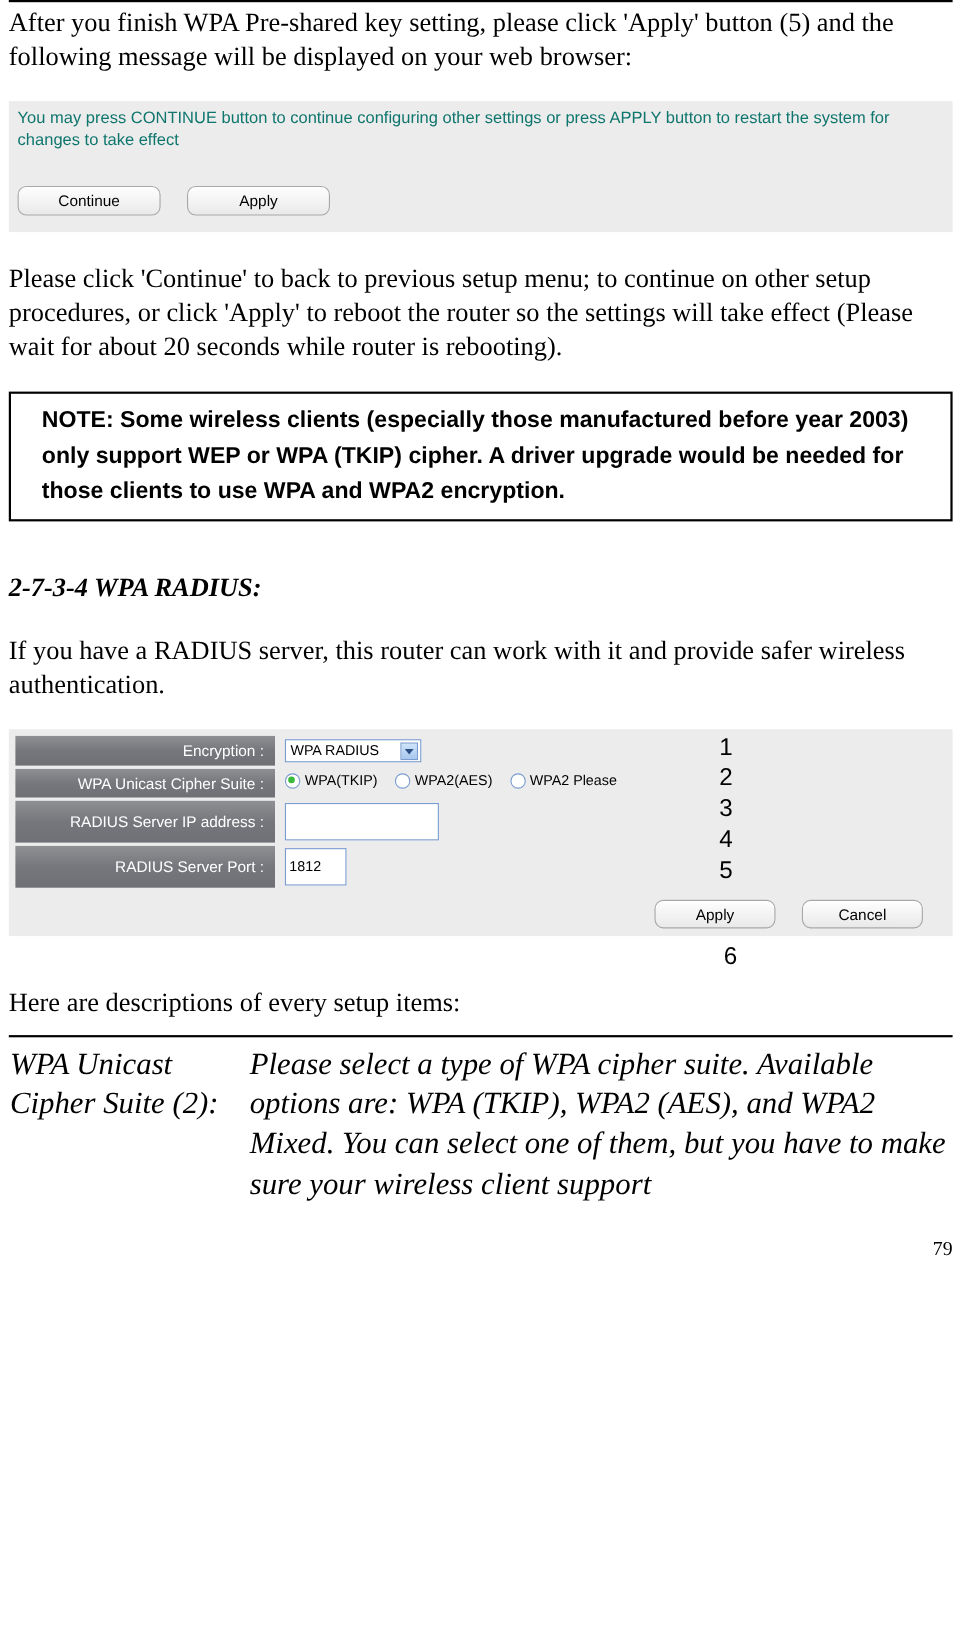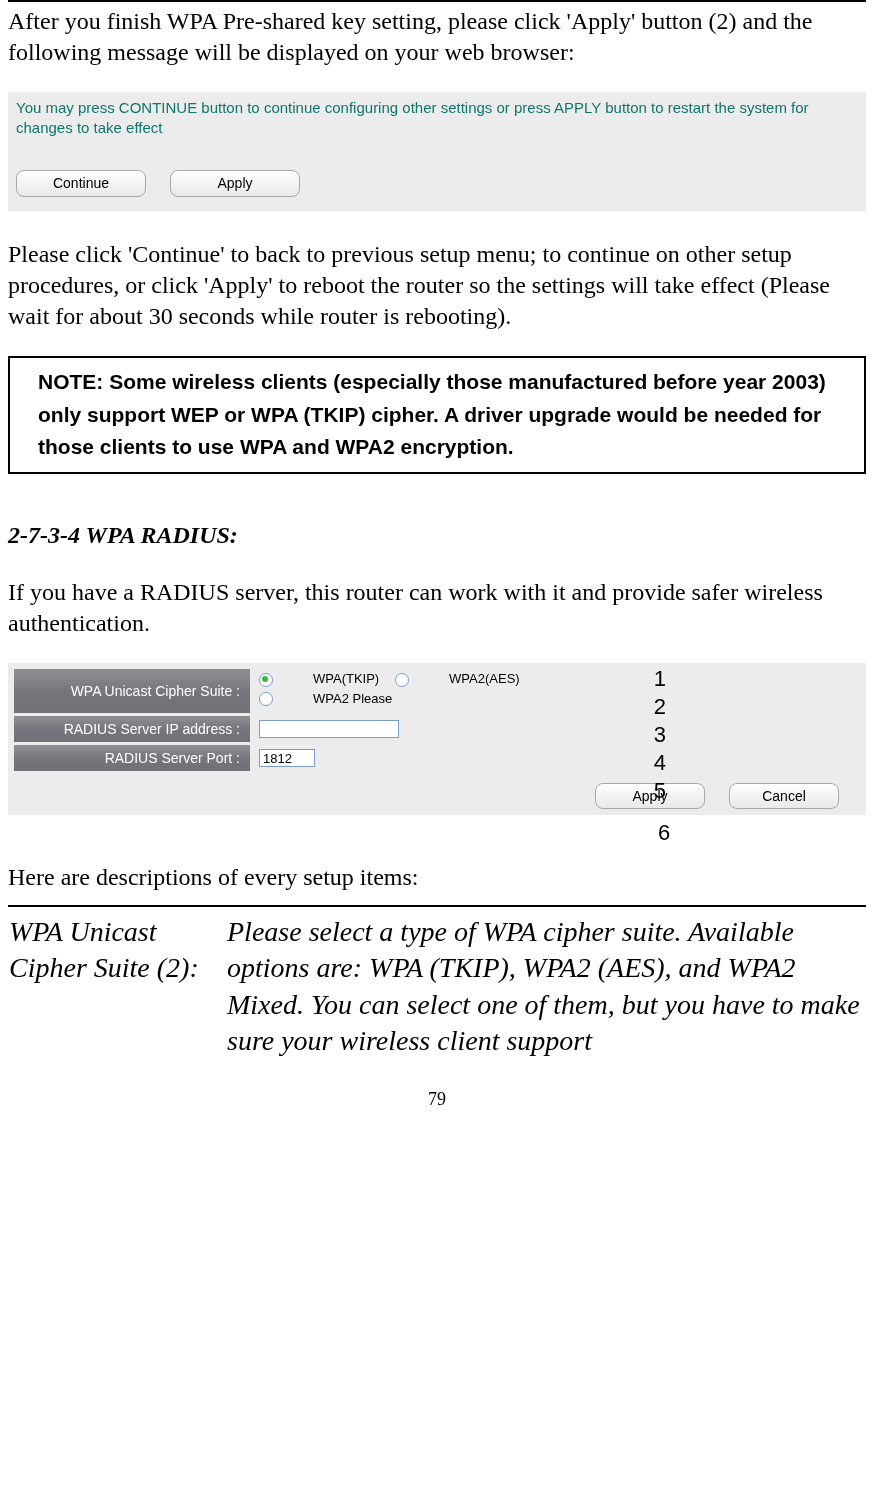--- a/index.html
+++ b/index.html
@@ -102,35 +102,35 @@
   }
   .select::before {
     content: "";
     position: absolute;
     right: 6px; top: 8px;
     border-left: 4px solid transparent;
     border-right: 4px solid transparent;
     border-top: 5px solid #2b4f82;
     z-index: 2;
   }
-  .radio { display:inline-flex; align-items:center; margin-right:12px; font-size:13px;gap:36px; }
+  .radio { display:inline-flex; align-items:center; margin-right:12px; font-size:13px; }
   .radio-dot {
     width: 12px; height: 12px; border: 1px solid #7a9ccf; border-radius: 50%;
     margin-right: 4px; display:inline-block; position:relative; background:#fff;
   }
   .radio-dot.checked::after {
     content:""; position:absolute; left:2px; top:2px; width:6px; height:6px; border-radius:50%;
     background:#3bb93b;
   }
   .textinput {
     border: 1px solid #7a9ccf;
     background: #fff;
     font-size: 13px;
     padding: 1px 3px;
-    height: 18px;
+    height: 34px;
     box-sizing: border-box;
   }
   .ip-input { width: 140px; }
   .port-input { width: 56px; }
   .pw-input { width: 140px; }
   .btn-row { text-align: right; margin-top: 4px; padding-right: 6px; }
   .callout {
     position: absolute;
     font-family: Arial, sans-serif;
     font-size: 22px;
@@ -147,52 +147,60 @@
     font-size: 22px;
     text-align: left;
     margin-left: 650px;
     margin-bottom: 14px;
   }
   .desc-intro { margin-top: 10px; margin-bottom: 12px; }
   .desc-rule { border-top: 2px solid #000; margin-bottom: 6px; }
   table.desc { border-collapse: collapse; font-style: italic; font-size: 28px; }
   table.desc td.term { width: 216px; vertical-align: top; }
   table.desc td.def { vertical-align: top; }
-  .pagenum { text-align:center; font-size: 18px; margin-top: 28px; }
+  .pagenum { text-align:right; font-size: 18px; margin-top: 28px; }
 </style>
 </head>
 <body>
 
 <div class="top-rule"></div>
 
-<div class="para">After you finish WPA Pre-shared key setting, please click 'Apply' button (2) and the following message will be displayed on your web browser:</div>
+<div class="para">After you finish WPA Pre-shared key setting, please click 'Apply' button (5) and the following message will be displayed on your web browser:</div>
 
 <div class="save-panel">
   <div class="save-desc">You may press CONTINUE button to continue configuring other settings or press APPLY button to restart the system for changes to take effect</div>
   <span class="btn">Continue</span>
   <span class="btn">Apply</span>
 </div>
 
-<div class="para">Please click 'Continue' to back to previous setup menu; to continue on other setup procedures, or click 'Apply' to reboot the router so the settings will take effect (Please wait for about 30 seconds while router is rebooting).</div>
+<div class="para">Please click 'Continue' to back to previous setup menu; to continue on other setup procedures, or click 'Apply' to reboot the router so the settings will take effect (Please wait for about 20 seconds while router is rebooting).</div>
 
 <div class="note-box">NOTE: Some wireless clients (especially those manufactured before year 2003) only support WEP or WPA (TKIP) cipher. A driver upgrade would be needed for those clients to use WPA and WPA2 encryption.</div>
 
 <div class="section-heading">2-7-3-4 WPA RADIUS:</div>
 
 <div class="para">If you have a RADIUS server, this router can work with it and provide safer wireless authentication.</div>
 
 <div class="radius-panel">
   <span class="callout c1">1</span>
   <span class="callout c2">2</span>
   <span class="callout c3">3</span>
   <span class="callout c4">4</span>
   <span class="callout c5">5</span>
 
   <table class="form">
     <tbody>
+        <tr>
+      <td class="label">Encryption :</td>
+      <td class="field">
+        <span class="select">
+          <span>WPA RADIUS</span>
+        </span>
+      </td>
+    </tr>
     <tr>
       <td class="label">WPA Unicast Cipher Suite :</td>
       <td class="field">
         <span class="radio">
           <span class="radio-dot checked"></span>
           <span>WPA(TKIP)</span>
         </span>
         <span class="radio">
           <span class="radio-dot"></span>
           <span>WPA2(AES)</span>

